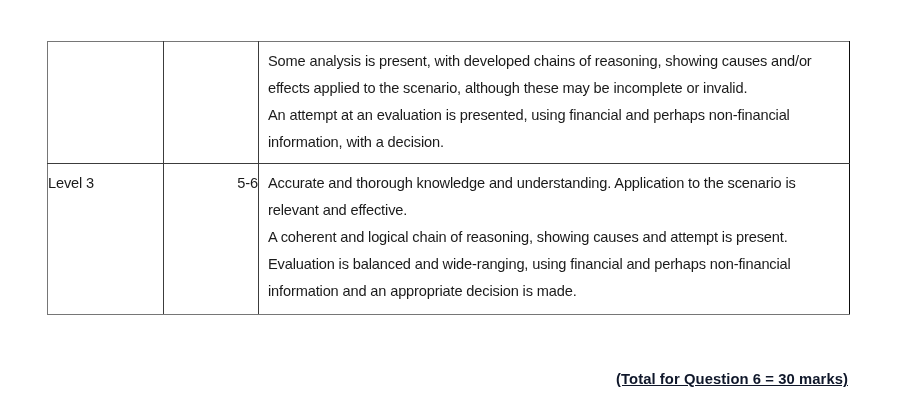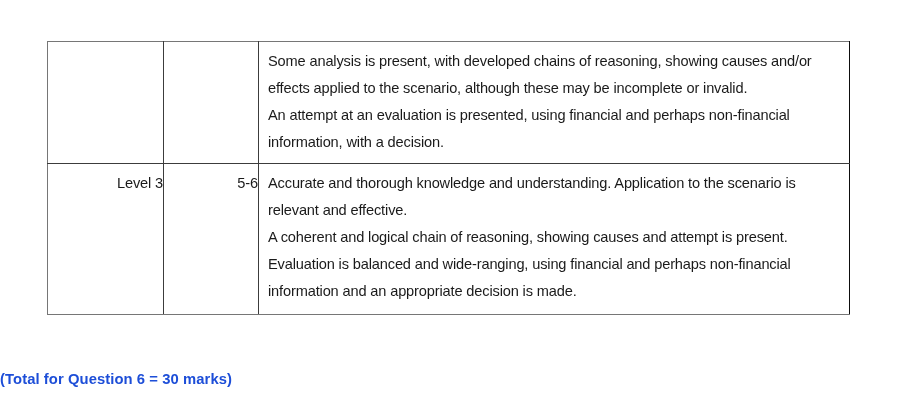--- a/index.html
+++ b/index.html
@@ -56,21 +56,21 @@
   .col-desc  { width: 590px; }
 
   .cell-inner {
     font-size: 14.6px;
     line-height: 27px;
     letter-spacing: -0.01em;
   }
 
   .cell-level {
     padding: 6px 0 0 0;
-    text-align: right;
+    text-align: left;
   }
   .cell-marks {
     padding: 6px 0 0 0;
     text-align: right;
   }
   .cell-desc {
     padding: 6px 14px 8px 9px;
     text-align: left;
   }
 
@@ -78,25 +78,26 @@
   .row-2 .cell-desc { padding-bottom: 9px; }
 
   .para { margin: 0; }
 
   
   .total-line {
     position: absolute;
     left: 0;
     top: 371px;
     width: 848px;
-    text-align: left;
+    text-align: right;
     font-size: 14.8px;
     font-weight: bold;
     letter-spacing: 0.005em;
-    color: #1d4ed8;
+    color: #0f172a;
+    text-decoration: underline;
   }
 </style>
 </head>
 <body>
 
 <div class="page">
 
   <table class="ms-table">
     <tbody>
 

